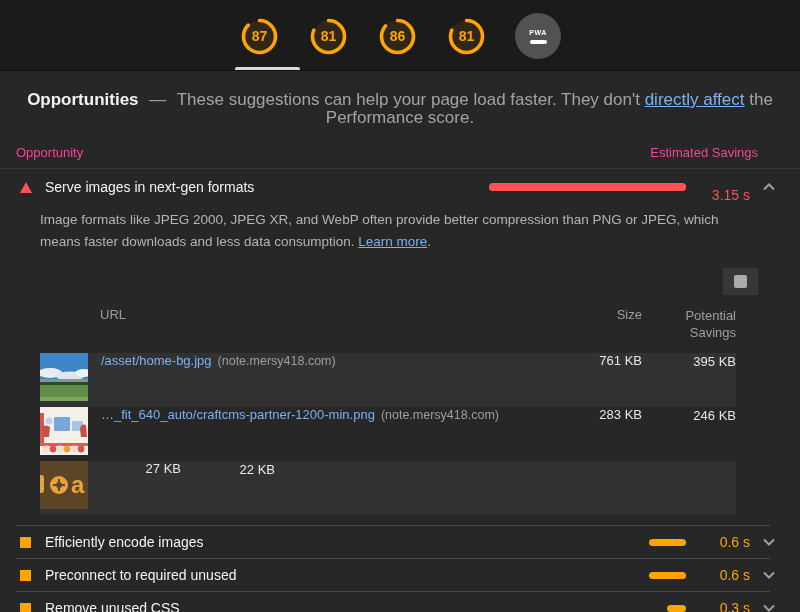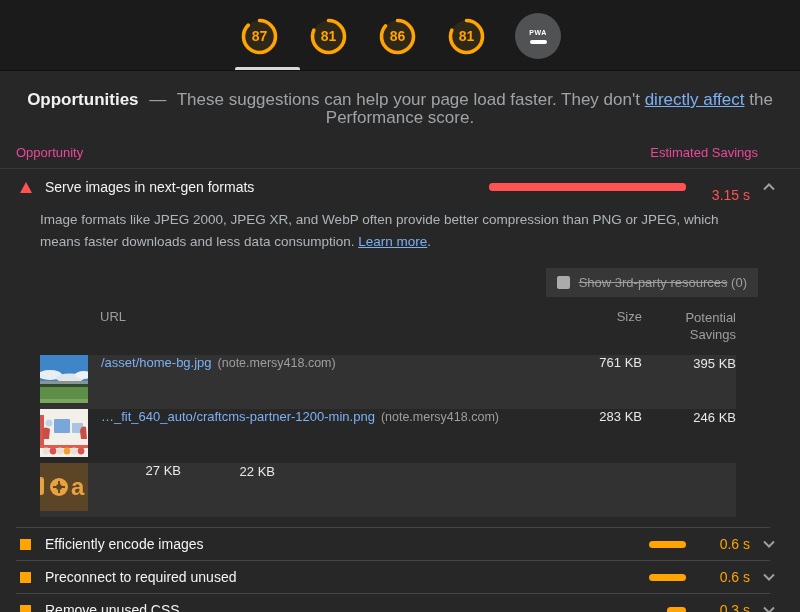--- a/index.html
+++ b/index.html
@@ -138,21 +138,20 @@
         </svg>
     </span>
   </div>
   <div class="audit-body">
     <div class="audit-desc">
       <span>Image formats like JPEG 2000, JPEG XR, and WebP often provide better compression than PNG or JPEG, which means faster downloads and less data consumption. </span><a class="inline-link">Learn more</a><span>.</span>
     </div>
     <div class="checkbox-row">
       <label class="checkbox-box">
         <span class="checkbox"></span>
-        <span class="checkbox-label"><span class="strike">Show 3rd-party resources</span> <span>(0)</span></span>
       </label>
     </div>
     <div class="op-table">
       <div class="t-row t-head">
         <span class="col-url">URL</span>
         <span class="col-size">Size</span>
         <span class="col-sav">
           <span>Potential</span><br>
           <span>Savings</span>
         </span>

